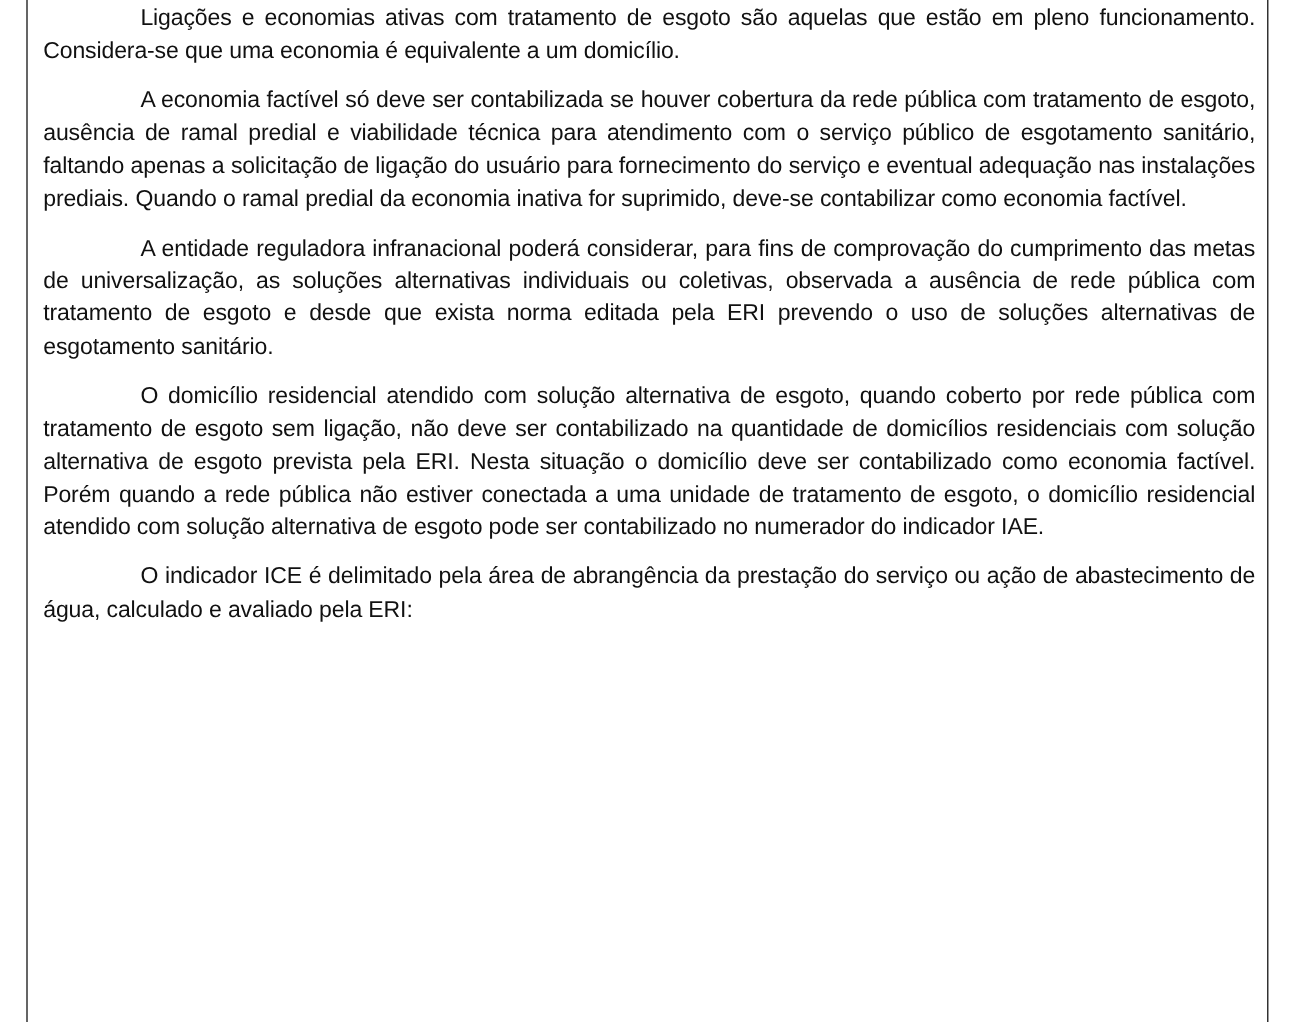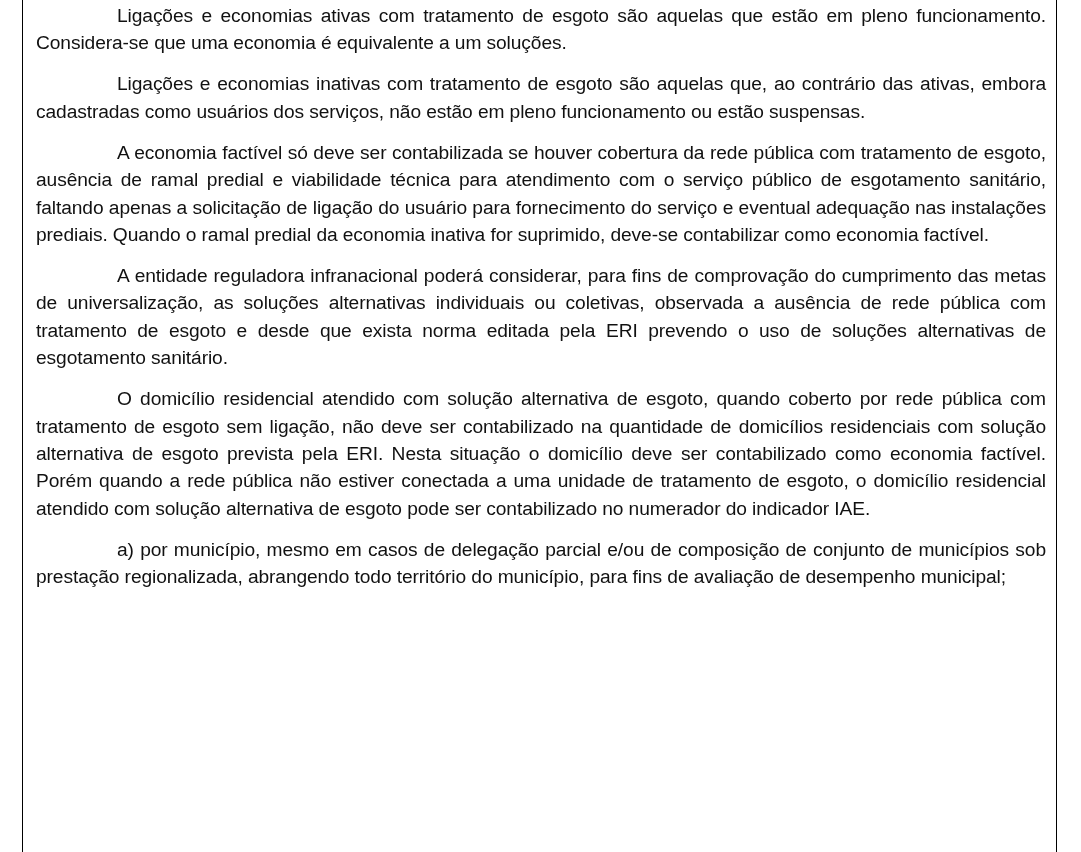--- a/index.html
+++ b/index.html
@@ -40,19 +40,18 @@
       text-indent: 81px;
       hyphens: none;
     }
   </style>
 </head>
 <body>
 
 <div class="page-frame"></div>
 
 <div class="doc-body">
-  <p>Ligações e economias ativas com tratamento de esgoto são aquelas que estão em pleno funcionamento. Considera-se que uma economia é equivalente a um soluções.</p>
-  <p>Ligações e economias inativas com tratamento de esgoto são aquelas que, ao contrário das ativas, embora cadastradas como usuários dos serviços, não estão em pleno funcionamento ou estão suspensas.</p>
+  <p>Ligações e economias ativas com tratamento de esgoto são aquelas que estão em pleno funcionamento. Considera-se que uma economia é equivalente a um domicílio.</p>
   <p>A economia factível só deve ser contabilizada se houver cobertura da rede pública com tratamento de esgoto, ausência de ramal predial e viabilidade técnica para atendimento com o serviço público de esgotamento sanitário, faltando apenas a solicitação de ligação do usuário para fornecimento do serviço e eventual adequação nas instalações prediais. Quando o ramal predial da economia inativa for suprimido, deve-se contabilizar como economia factível.</p>
   <p>A entidade reguladora infranacional poderá considerar, para fins de comprovação do cumprimento das metas de universalização, as soluções alternativas individuais ou coletivas, observada a ausência de rede pública com tratamento de esgoto e desde que exista norma editada pela ERI prevendo o uso de soluções alternativas de esgotamento sanitário.</p>
   <p>O domicílio residencial atendido com solução alternativa de esgoto, quando coberto por rede pública com tratamento de esgoto sem ligação, não deve ser contabilizado na quantidade de domicílios residenciais com solução alternativa de esgoto prevista pela ERI. Nesta situação o domicílio deve ser contabilizado como economia factível. Porém quando a rede pública não estiver conectada a uma unidade de tratamento de esgoto, o domicílio residencial atendido com solução alternativa de esgoto pode ser contabilizado no numerador do indicador IAE.</p>
-  <p>a) por município, mesmo em casos de delegação parcial e/ou de composição de conjunto de municípios sob prestação regionalizada, abrangendo todo território do município, para fins de avaliação de desempenho municipal;</p>
+  <p>O indicador ICE é delimitado pela área de abrangência da prestação do serviço ou ação de abastecimento de água, calculado e avaliado pela ERI:</p>
 </div>
 
 </body></html>

